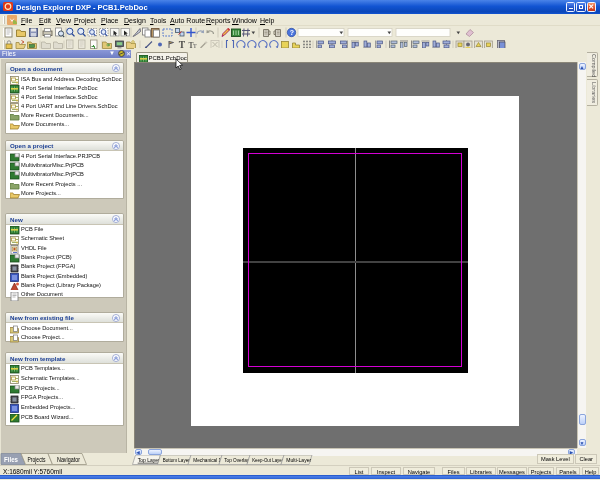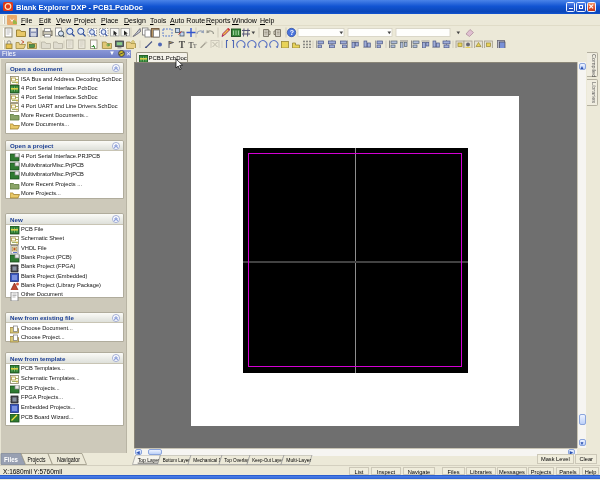--- a/index.html
+++ b/index.html
@@ -376,21 +376,21 @@
         <path d="M4.5 4 h2.5 M4.5 5.5 h2.5 M4.5 7 h2.5" stroke="#989282" stroke-width=".7"></path>
       </g>
 </defs>
 </svg>
 
 <div class="abs" id="title">
   <svg class="abs" style="left:3px;top:2px" width="11" height="10">
       <rect x="0" y="0" width="10" height="9" rx="1.5" fill="#e03818"></rect>
       <circle cx="5" cy="4.5" r="2.8" fill="none" stroke="#ffe8c0" stroke-width="1.2"></circle>
     </svg>
-  <span>Blank Explorer DXP - PCB1.PcbDoc</span>
+  <span>Design Explorer DXP - PCB1.PcbDoc</span>
   <div class="wbtn" style="left:565.5px;background:linear-gradient(#5585ec,#2458cc 55%,#1c48b8)">
       <span style="position:absolute;left:2px;top:4.5px;width:4px;height:1.5px;background:#fff"></span>
     </div>
   <div class="wbtn" style="left:576px;background:linear-gradient(#5585ec,#2458cc 55%,#1c48b8)">
       <span style="position:absolute;left:2.2px;top:2.2px;width:4px;height:4px;border:1.2px solid #fff"></span>
     </div>
   <div class="wbtn" style="left:586.5px;background:linear-gradient(#f09a70,#e04f2c 55%,#c63818)">✕</div>
 </div>
 
 <div class="abs" id="menu">

